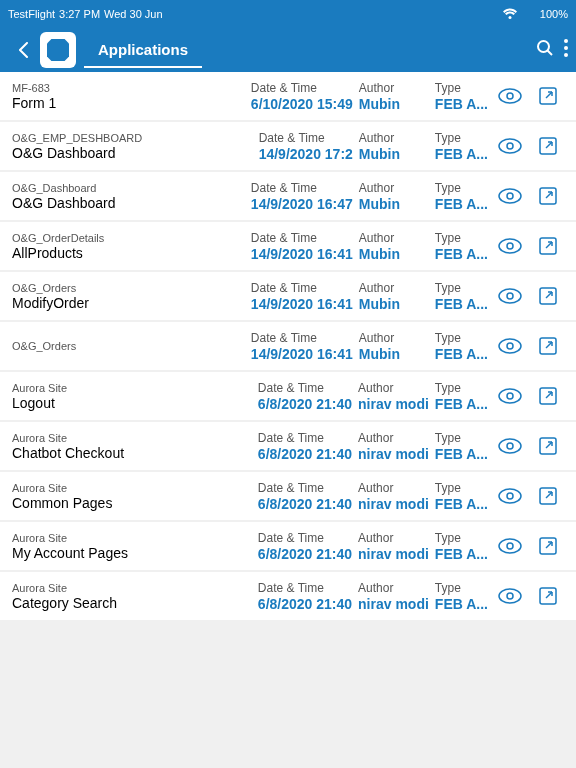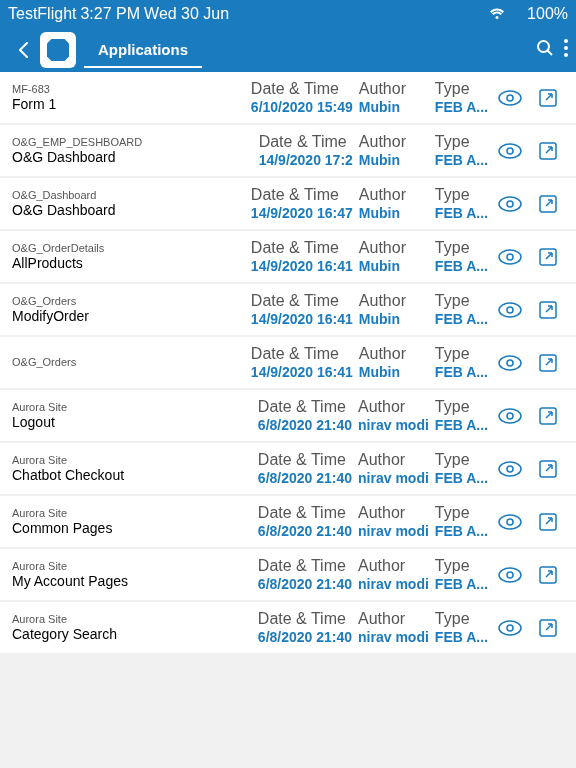--- a/index.html
+++ b/index.html
@@ -2,21 +2,21 @@
 <html><head>
   <meta charset="utf-8">
   <style>
     * { box-sizing: border-box; margin: 0; padding: 0; }
     body { font-family: -apple-system, BlinkMacSystemFont, 'Helvetica Neue', Arial, sans-serif; background: #f0f0f0; width: 576px; min-height: 768px; overflow-x: hidden; }
 
     
     .status-bar {
       background: #1a7bbf;
       color: white;
-      font-size: 16px;
+      font-size: 11px;
       display: flex;
       justify-content: space-between;
       align-items: center;
       padding: 14px 8px;
       height: 20px;
     }
     .status-bar-left { display: flex; align-items: center; gap: 4px; }
     .status-bar-right { display: flex; align-items: center; gap: 22px; }
 
     
@@ -70,21 +70,21 @@
       display: flex;
       align-items: center;
       gap: 0;
     }
 
     .item-info { flex: 1; min-width: 0; }
     .item-category { font-size: 11px; color: #555; margin-bottom: 1px; }
     .item-name { font-size: 14px; color: #000000; font-weight: 500; }
 
     .item-meta { display: flex; flex-direction: column; gap: 1px; margin-right: 6px; min-width: 90px; }
-    .meta-label { font-size: 16px; color: #555; }
+    .meta-label { font-size: 12px; color: #555; }
     .meta-value { font-size: 14px; color: #1a7bbf; font-weight: bold; }
 
     .item-author { display: flex; flex-direction: column; gap: 1px; min-width: 70px; margin-right: 6px; }
     .item-type { display: flex; flex-direction: column; gap: 1px; min-width: 46px; margin-right: 6px; }
 
     .item-actions { display: flex; align-items: center; gap: 6px; }
 
     .action-btn {
       width: 32px; height: 32px;
       display: flex; align-items: center; justify-content: center;

